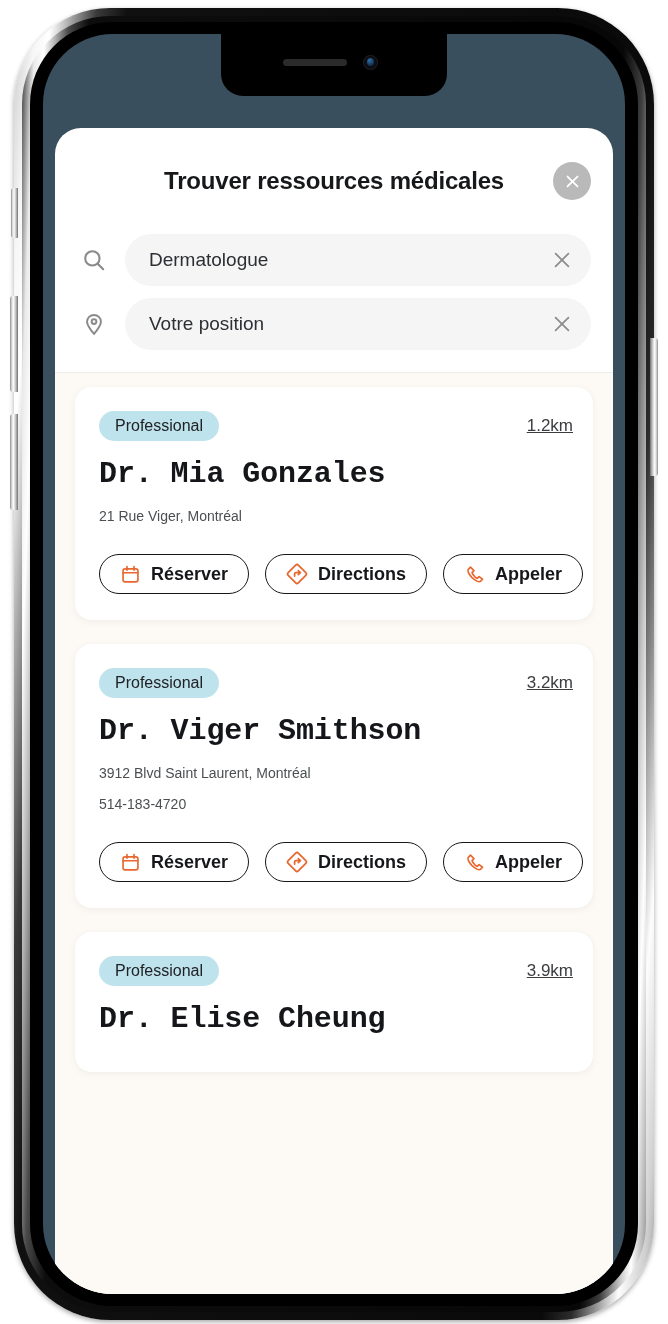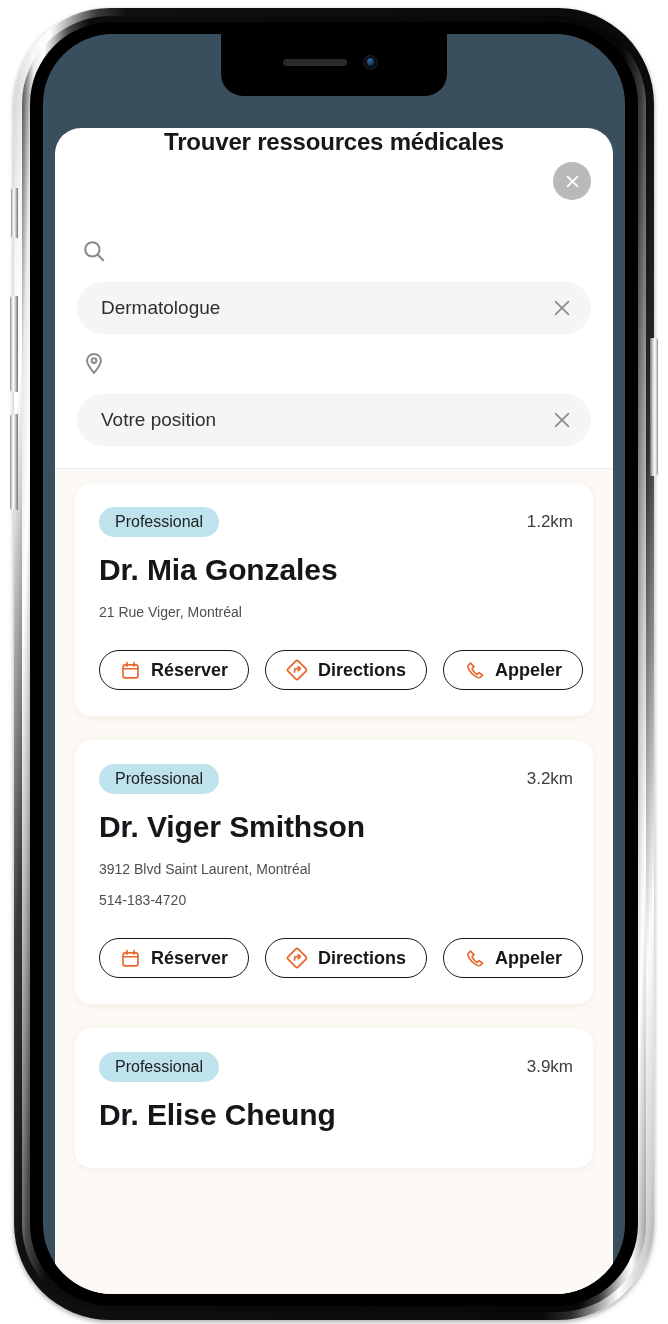--- a/index.html
+++ b/index.html
@@ -137,21 +137,21 @@
     display: flex;
     flex-direction: column;
   }
 
   
   .sheet-header {
     position: relative;
     height: 106px;
     flex: 0 0 auto;
     display: flex;
-    align-items: flex-start;
+    align-items: center;
     justify-content: center;
   }
   .sheet-title {
     font-size: 24px;
     font-weight: bold;
     color: #17181a;
     letter-spacing: -0.2px;
   }
   .close-btn {
     position: absolute;
@@ -170,23 +170,23 @@
   }
 
   
   .search-block {
     flex: 0 0 auto;
     padding: 0 22px 22px 22px;
     border-bottom: 1px solid #ececec;
   }
   .search-row {
     display: flex;
+    align-items: center;
     gap: 14px;
     margin-bottom: 12px;
-    flex-direction: column;
   }
   .search-row:last-child { margin-bottom: 0; }
   .lead-icon {
     width: 34px;
     flex: 0 0 34px;
     display: flex;
     align-items: center;
     justify-content: center;
     color: #8a8a8a;
   }
@@ -246,23 +246,24 @@
     background: #bfe3ec;
     color: #202225;
     font-size: 16px;
     padding: 7px 16px;
     border-radius: 16px;
     line-height: 1;
   }
   .distance {
     font-size: 17px;
     color: #3b3d40;
+    text-decoration: underline;
   }
   .doc-name {
-    font-family: Liberation Sans, sans-serif;
+    font-family: Liberation Mono, monospace;
     font-size: 30px;
     font-weight: bold;
     color: #15161a;
     letter-spacing: -0.1px;
     margin-bottom: 10px;
   }
   .meta {
     font-size: 14px;
     line-height: 31px;
     color: #4c4f52;

